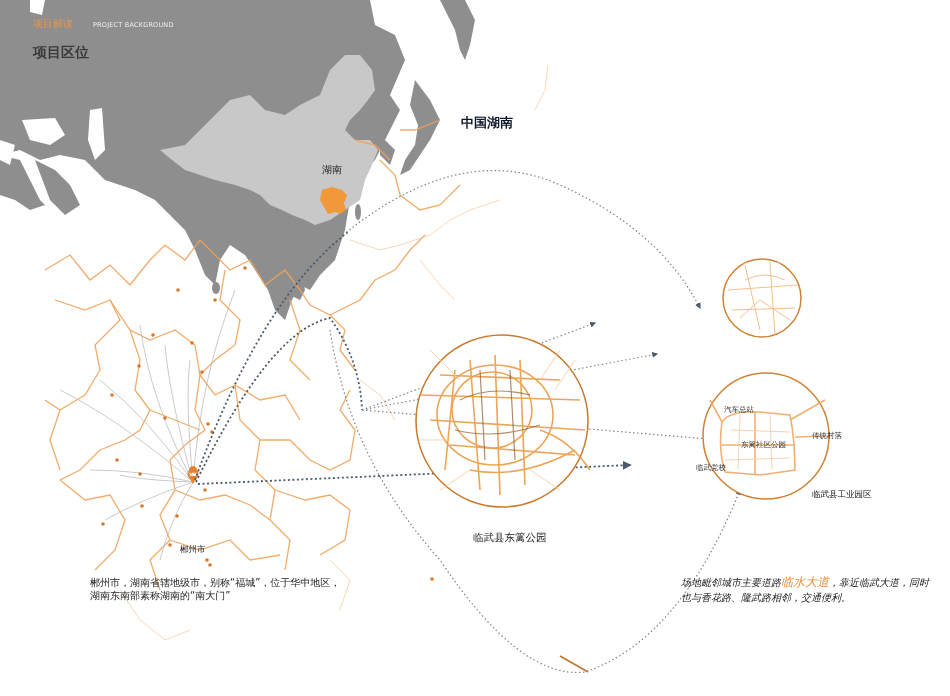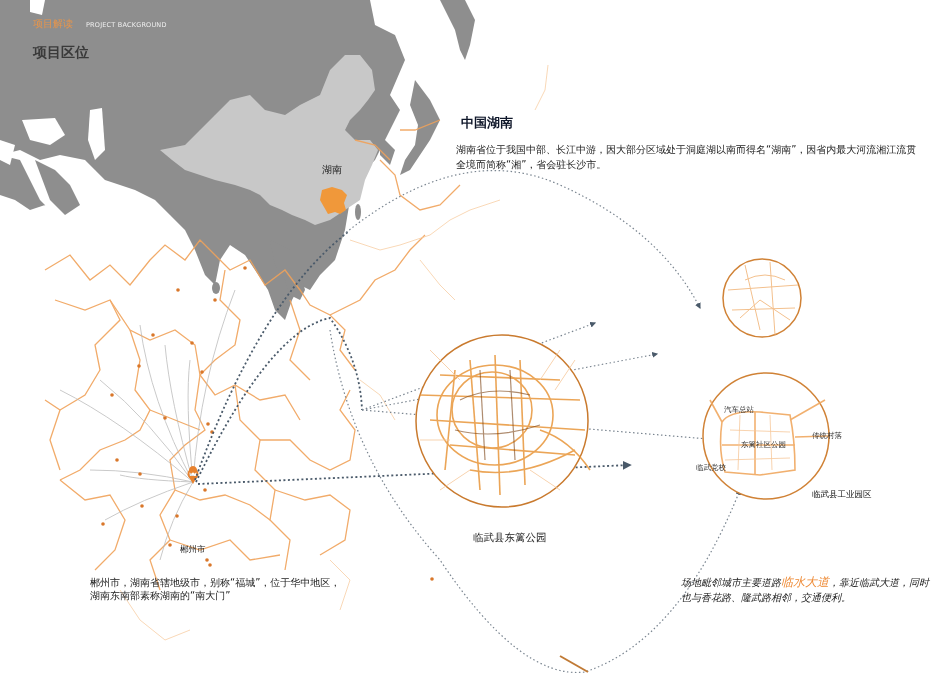--- a/index.html
+++ b/index.html
@@ -1,19 +1,19 @@
 <!DOCTYPE html>
 <html><head>
 <meta charset="utf-8">
 <style>
   html, body { margin: 0; padding: 0; }
   body { width: 950px; height: 696px; overflow: hidden; background: #ffffff; font-family: "DejaVu Sans", sans-serif; position: relative; }
   .canvas { position: absolute; left: 0; top: 0; width: 950px; height: 696px; }
   svg.map { position: absolute; left: 0; top: 0; width: 950px; height: 696px; }
-  .hdr { position: absolute; left: 33px; top: 17px; display: flex; align-items: baseline; gap: 13px; }
+  .hdr { position: absolute; left: 33px; top: 17px; display: flex; align-items: baseline; gap: 20px; }
   .hdr-cn { color: #e8954a; font-size: 10px; }
   .hdr-en { color: #f0f0f0; font-size: 6.5px; letter-spacing: 0.2px; }
   .title { position: absolute; left: 33px; top: 44px; font-size: 14px; font-weight: bold; color: #3a3a3a; }
   .label { position: absolute; color: #222; font-size: 10px; white-space: nowrap; }
   .hn-title { position: absolute; left: 461px; top: 114px; font-size: 13px; font-weight: bold; color: #0f172a; }
   .hn-desc { position: absolute; left: 456px; top: 142px; width: 470px; font-size: 10px; line-height: 15px; color: #222; }
   .cz-desc { position: absolute; left: 90px; top: 576px; width: 260px; font-size: 10px; line-height: 13px; color: #222; }
   .site-desc { position: absolute; left: 681px; top: 575px; width: 250px; font-size: 10px; line-height: 15px; color: #222; font-style: italic; }
   .hl { color: #ee8a35; font-size: 12px; }
   .park-label { position: absolute; left: 473px; top: 531px; font-size: 10.5px; color: #222; }
@@ -213,21 +213,20 @@
 <div class="hdr">
   <span class="hdr-cn">项目解读</span>
   <span class="hdr-en">PROJECT BACKGROUND</span>
 </div>
 <div class="title">项目区位</div>
 
 <div class="label" style="left:322px;top:163px;font-size:10px;">湖南</div>
 <div class="label" style="left:180px;top:500px;font-size:8.5px;margin-top:44px;">郴州市</div>
 
 <div class="hn-title">中国湖南</div>
-<div class="hn-desc">湖南省位于我国中部、长江中游，因大部分区域处于洞庭湖以南而得名“湖南”，因省内最大河流湘江流贯全境而简称“湘”，省会驻长沙市。</div>
 
 <div class="cz-desc">郴州市，湖南省辖地级市，别称“福城”，位于华中地区，湖南东南部素称湖南的“南大门”</div>
 
 <div class="park-label">临武县东篱公园</div>
 
 <div class="small-lbl" style="left:724px;top:405px;">汽车总站</div>
 <div class="small-lbl" style="left:741px;top:440px;">东篱社区公园</div>
 <div class="small-lbl" style="left:812px;top:431px;">传统村落</div>
 <div class="small-lbl" style="left:696px;top:463px;text-align:center;">临武党校</div>
 <div class="small-lbl" style="left:776px;top:489px;font-size:8.5px;color:#111;margin-left:36px;">临武县工业园区</div>

